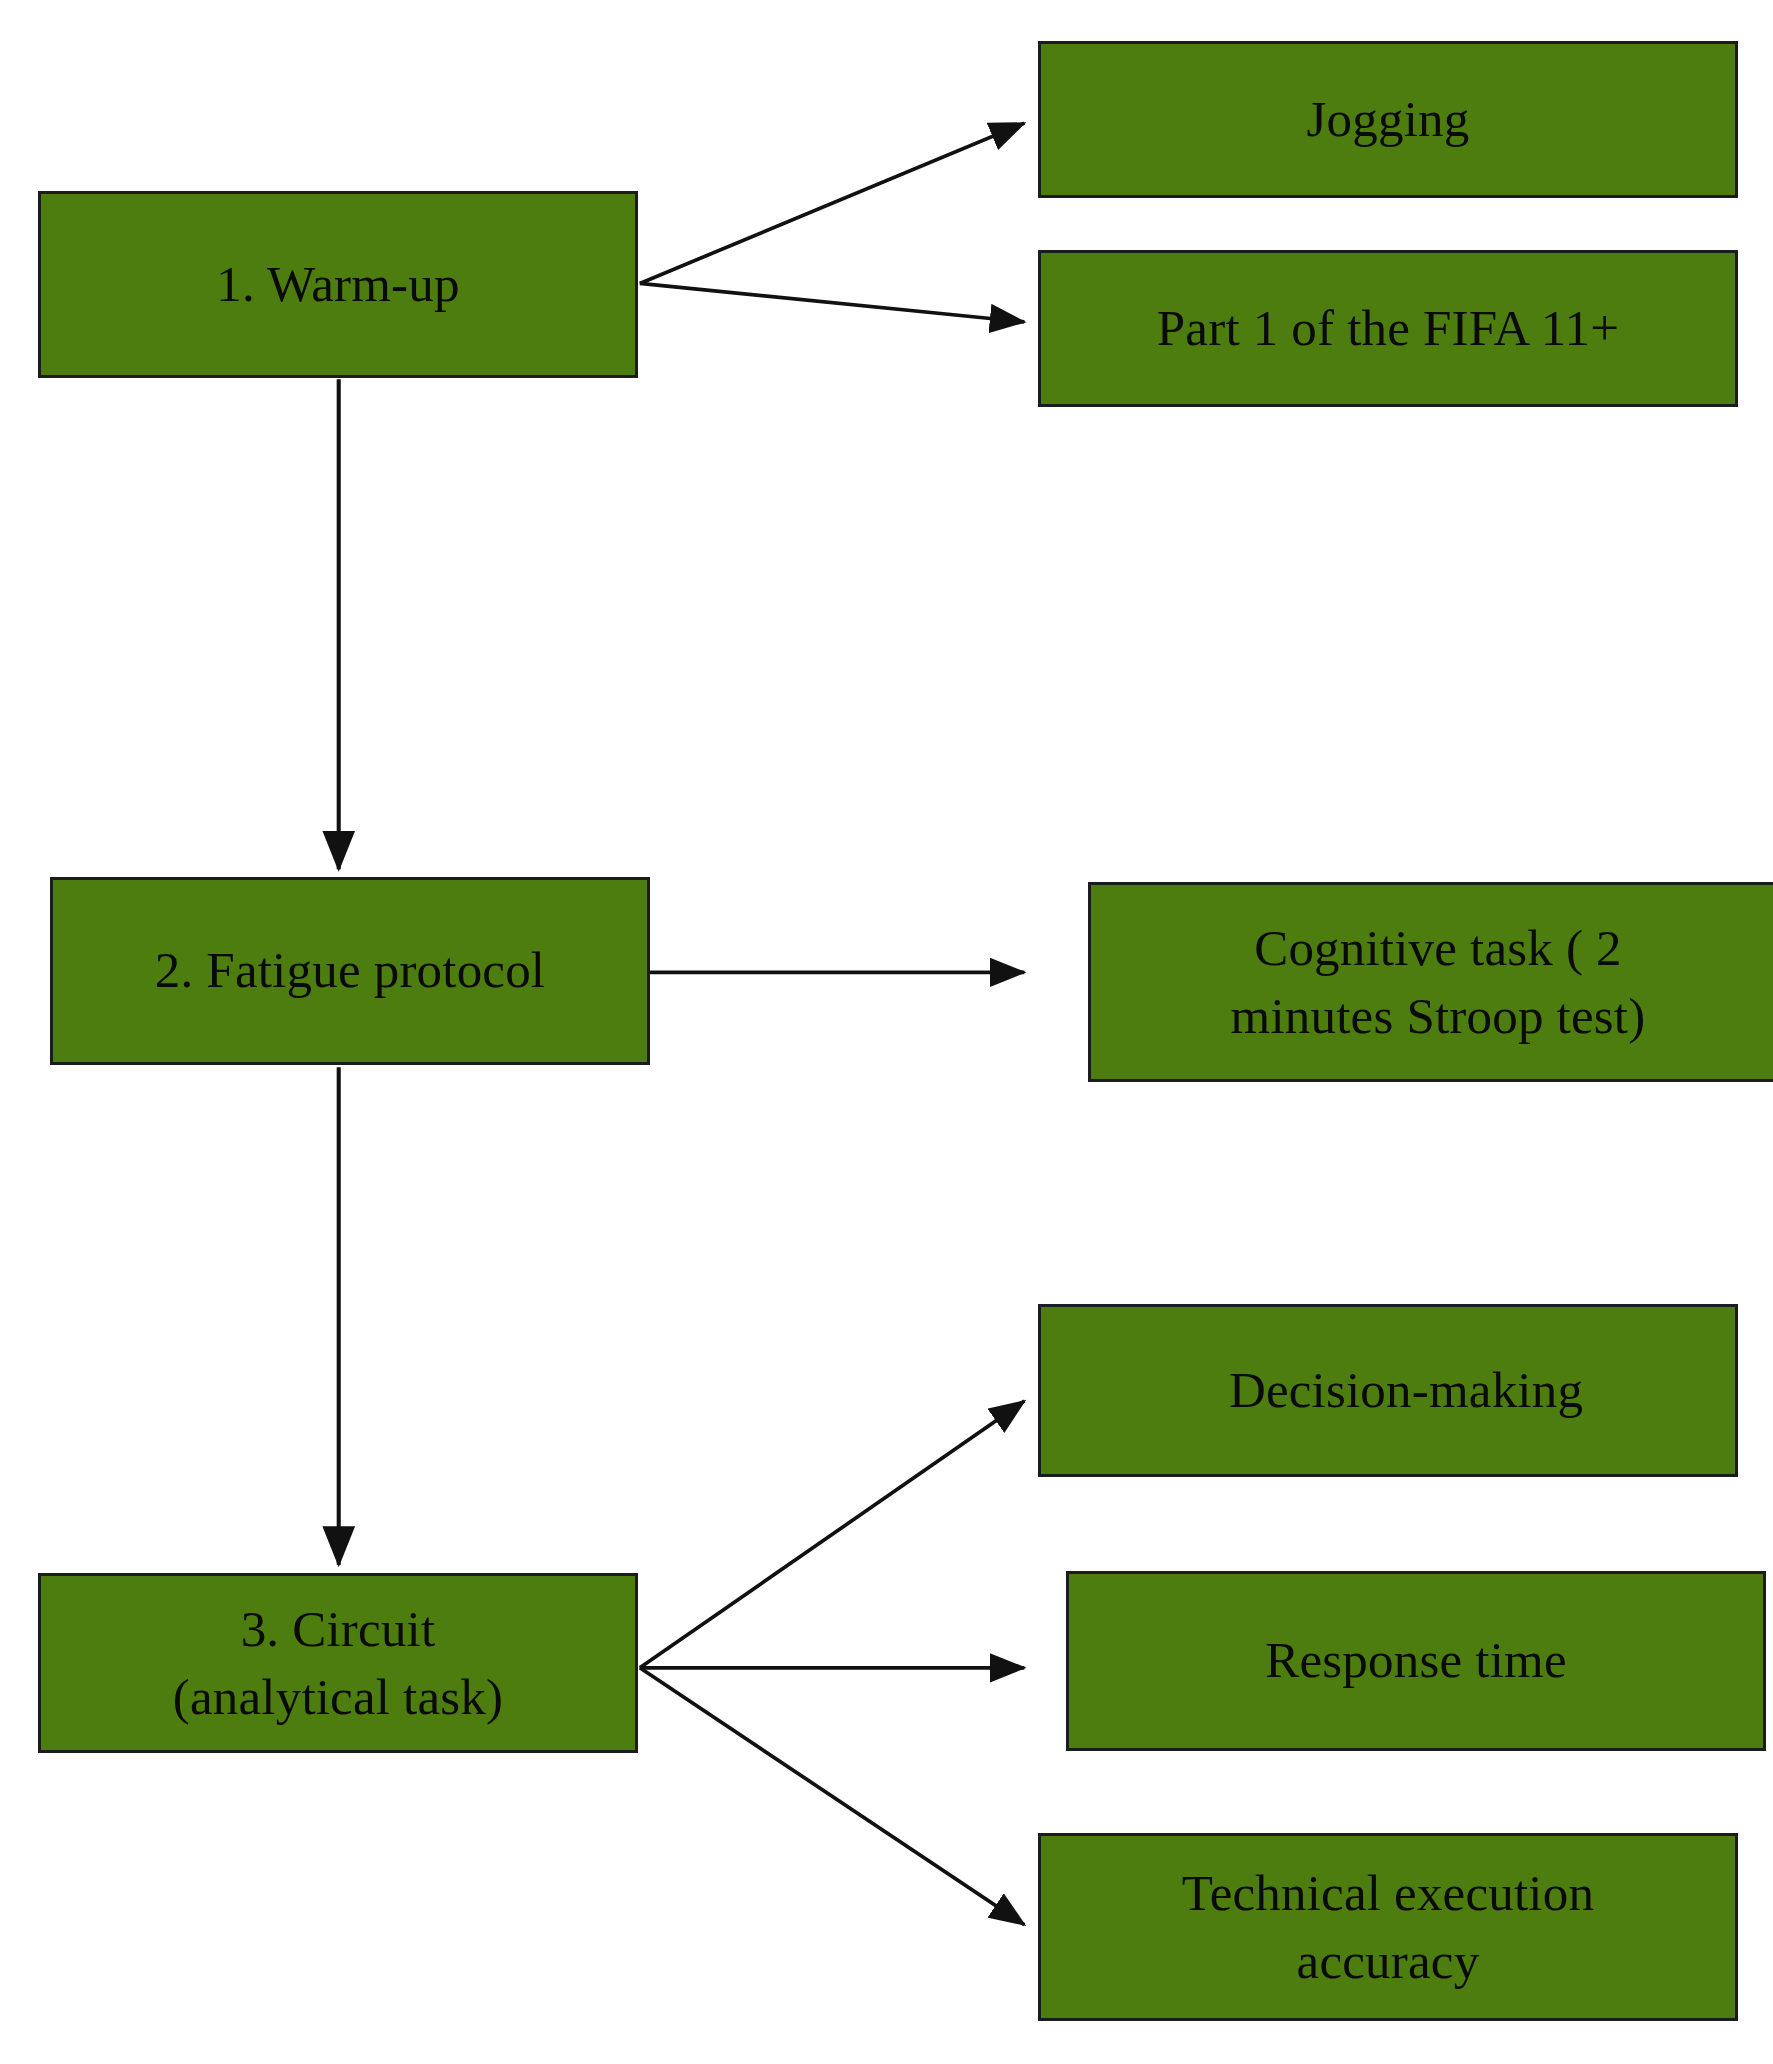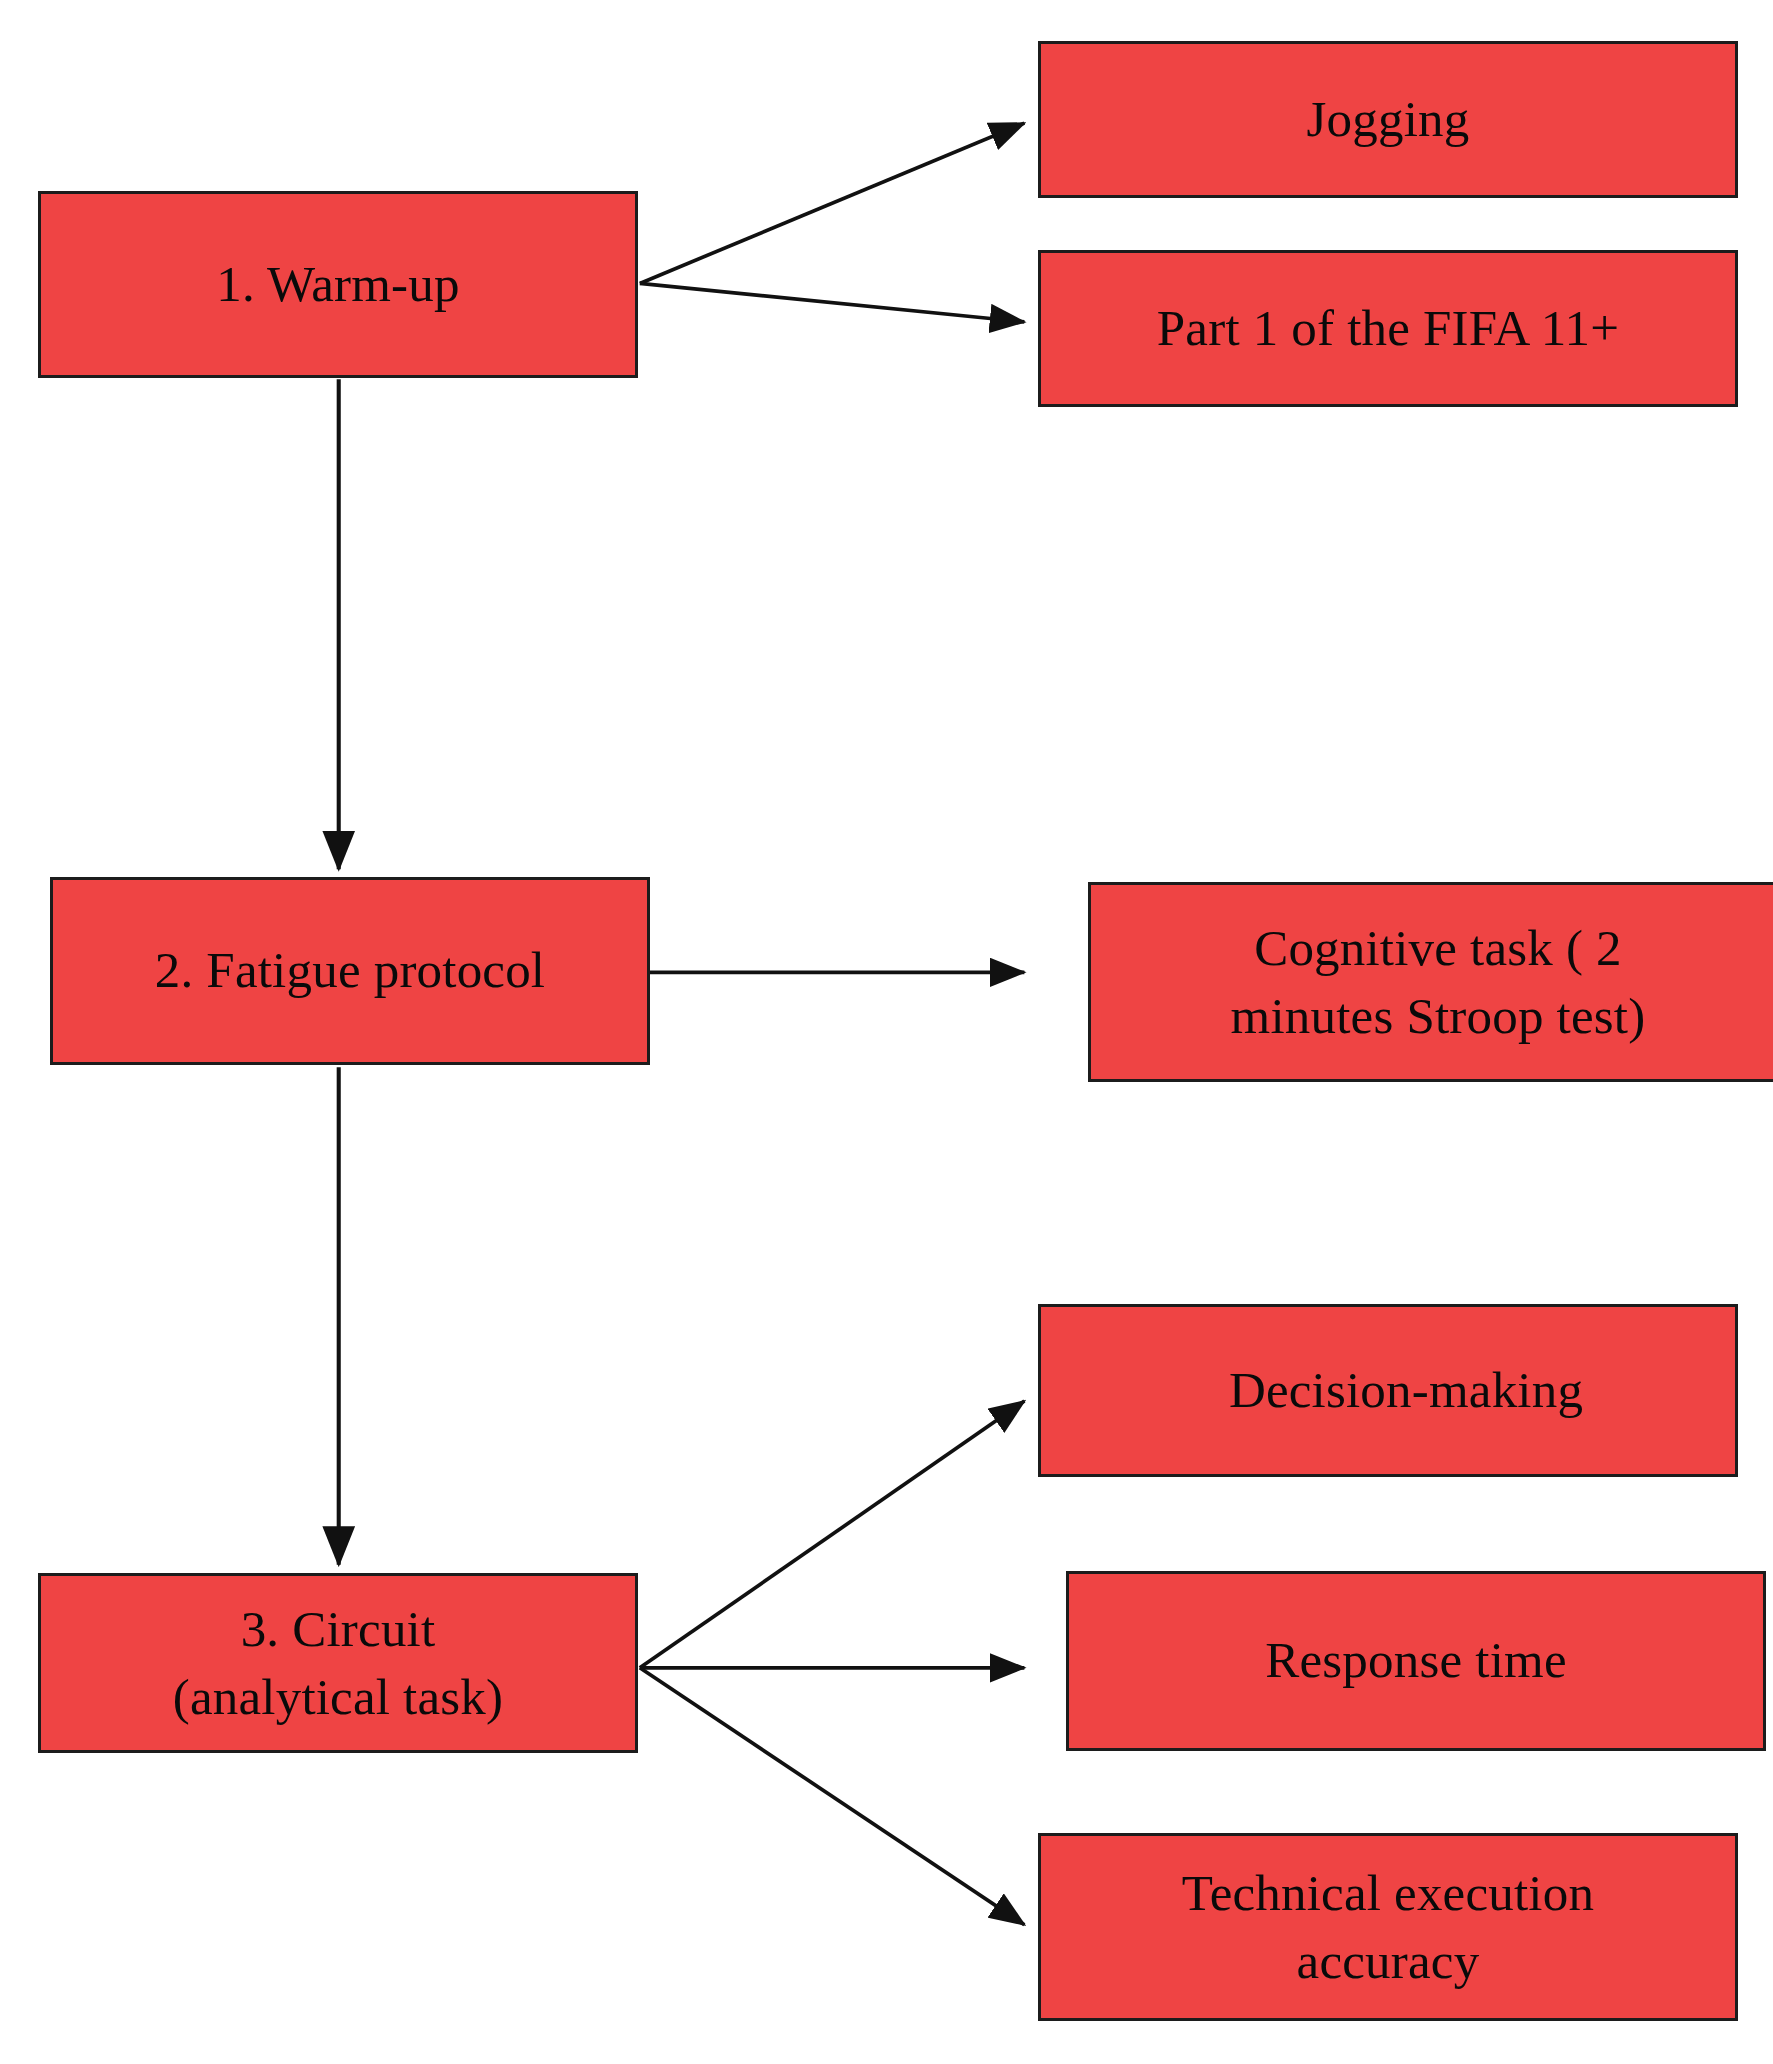--- a/index.html
+++ b/index.html
@@ -20,21 +20,21 @@
     left: 0;
     top: 0;
     width: 1773px;
     height: 2065px;
     pointer-events: none;
   }
   .node {
     position: absolute;
     box-sizing: border-box;
     border: 3.3px solid #1c1c1c;
-    background: #ef4444;
+    background: #4d7c0f;
     display: flex;
     align-items: center;
     justify-content: center;
     text-align: center;
     color: #0a0a0a;
     line-height: 1.28;
   }
   .node .node-label {
     display: block;
     width: 100%;

